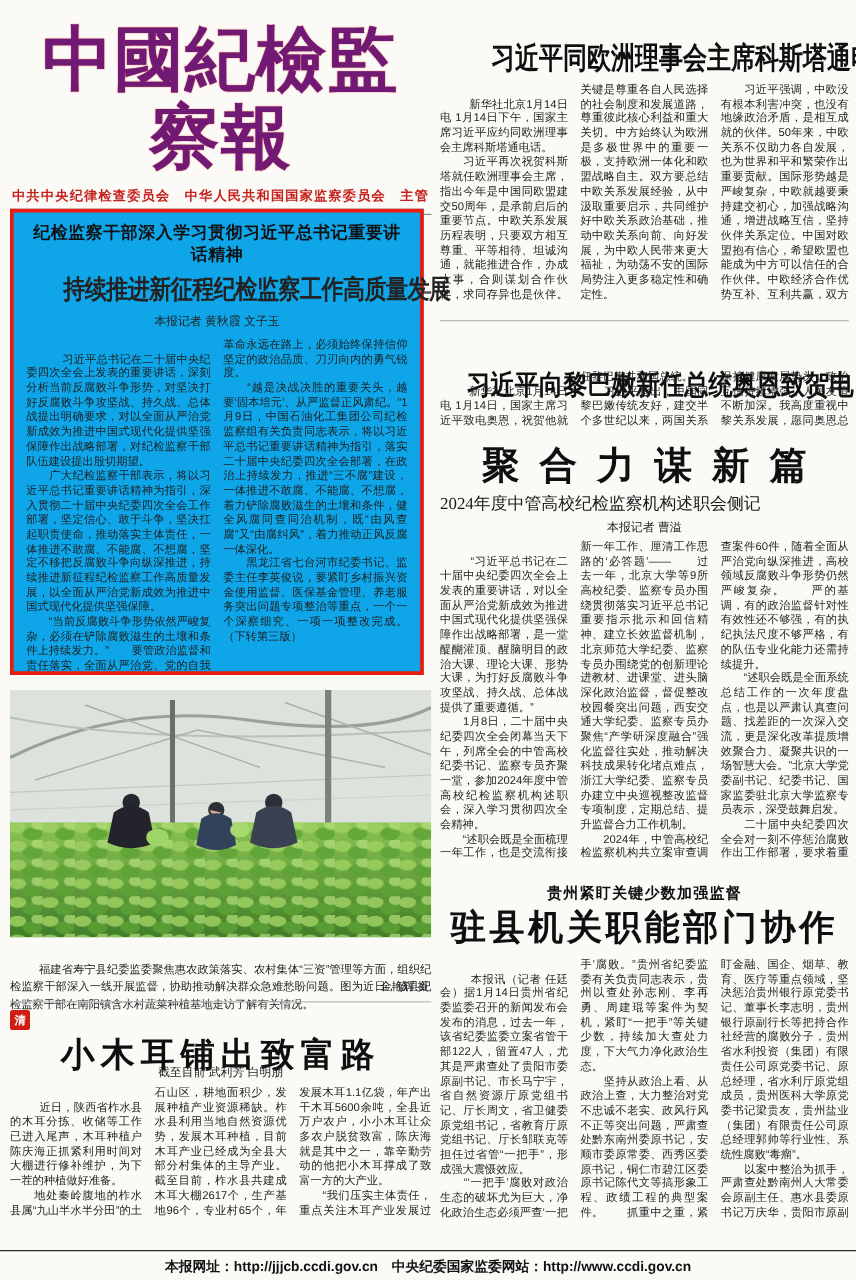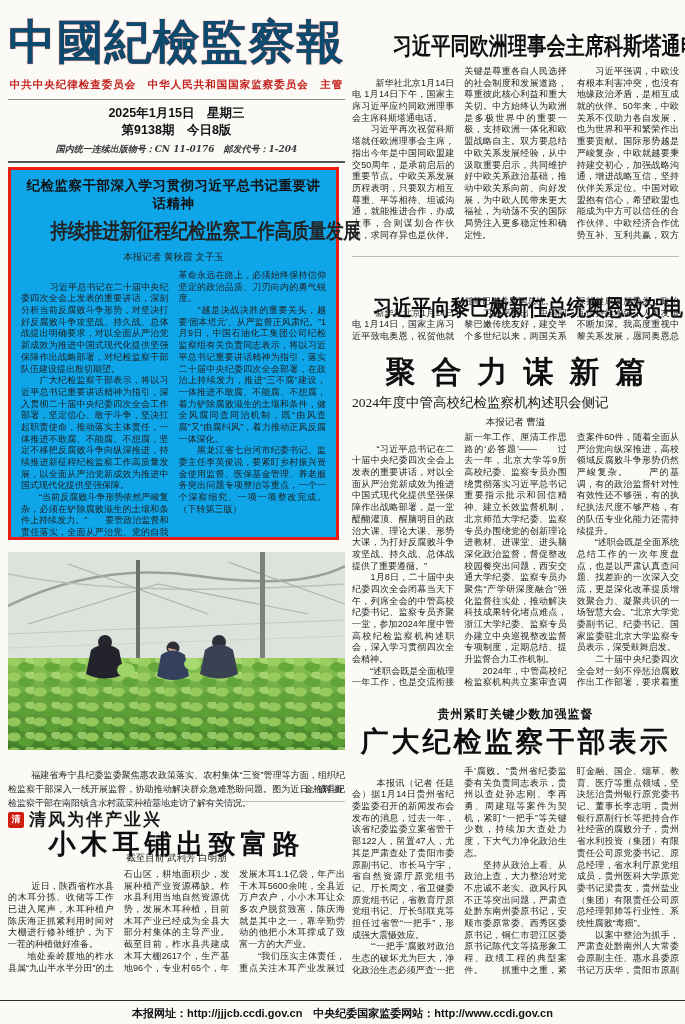--- a/index.html
+++ b/index.html
@@ -6,21 +6,21 @@
   body{
     width:685px;height:1024px;position:relative;overflow:hidden;
     background:#fbfaf7;color:#222;
     font-family:"Liberation Sans", sans-serif;
   }
   .abs{position:absolute;box-sizing:border-box;}
   
   #masthead{left:8px;top:16px;width:337px;text-align:center;}
   .mast-title{
     font-family:"DejaVu Serif", serif;font-weight:bold;
-    font-size:47px;line-height:1.12;color:#0c4a6e;letter-spacing:1px;
+    font-size:56px;line-height:1.12;color:#701a75;letter-spacing:1px;
     text-shadow:0 0 1px #c5201c;
   }
   .mast-sub{color:#c5201c;font-size:10.5px;font-weight:bold;margin-top:9px;letter-spacing:1px;}
   .mast-rule{border-top:1.5px solid #8a8a8a;margin-top:7px;}
   .date-row{display:flex;justify-content:flex-end;font-size:12.5px;font-weight:bold;color:#111;padding:5px 2px 2px;flex-direction:column;}
   .pub-code{font-size:9px;font-style:italic;font-family:"DejaVu Serif", serif;color:#3a3a3a;margin-top:2px;font-weight:bold;}
   .mast-rule2{border-top:2px solid #555;margin-top:5px;}
   
   .body-cols{
     column-gap:10px;overflow:hidden;
@@ -149,21 +149,20 @@
   </svg>
 </div>
 <div class="abs" id="photo-caption">
   <span>　　福建省寿宁县纪委监委聚焦惠农政策落实、农村集体“三资”管理等方面，组织纪检监察干部深入一线开展监督，协助推动解决群众急难愁盼问题。图为近日，该县纪检监察干部在南阳镇含水村蔬菜种植基地走访了解有关情况。</span>
   <span class="credit">金艳辉 摄</span>
 </div>
 <div class="abs thin-rule" id="rule-left"></div>
 
 <div class="abs" id="muer-label">
   <span class="col-label-icon">清</span>
-  <span class="col-label-text">清风为伴产业兴</span>
 </div>
 <div class="abs headline-serif" id="muer-headline" style="width:337px;">小木耳铺出致富路</div>
 <div class="abs byline" id="muer-byline">截至目前 武利芳 白明朋</div>
 <div class="abs body-cols cols3" id="muer-cols">
   <span>　　近日，陕西省柞水县的木耳分拣、收储等工作已进入尾声，木耳种植户陈庆海正抓紧利用时间对大棚进行修补维护，为下一茬的种植做好准备。
 　　地处秦岭腹地的柞水县属“九山半水半分田”的土石山区，耕地面积少，发展种植产业资源稀缺。柞水县利用当地自然资源优势，发展木耳种植，目前木耳产业已经成为全县大部分村集体的主导产业。截至目前，柞水县共建成木耳大棚2617个，生产基地96个，专业村65个，年发展木耳1.1亿袋，年产出干木耳5600余吨，全县近万户农</span><span>户，小小木耳让众多农户脱贫致富，陈庆海就是其中之一，靠辛勤劳动的他把小木耳撑成了致富一方的大产业。
 　　“我们压实主体责任，重点关注木耳产业发展过程中是否存在吃拿卡要等不正之风及腐败问题。”柞水县纪委监委主要负责同志介绍，该县纪委监委建立监督责任清单和问题台账，坚持成员分工负责，纪检监察干部靠前监督，驻县机关职能部门协作，镇（街道）纪（工）委一线监督的专项监督工作机制，把木耳产业发展各环节纳入政治监督范畴，落实“专班＋例会”“清单＋台账”“调研＋督办”等多项工作机制。</span>
 </div>
 
 <div class="abs headline-sans" id="costa-headline">
@@ -190,21 +189,21 @@
 <div class="abs body-cols cols3" id="juhe-cols">
   <span>　　“习近平总书记在二十届中央纪委四次全会上发表的重要讲话，对以全面从严治党新成效为推进中国式现代化提供坚强保障作出战略部署，是一堂醍醐灌顶、醒脑明目的政治大课、理论大课、形势大课，为打好反腐败斗争攻坚战、持久战、总体战提供了重要遵循。”
 　　1月8日，二十届中央纪委四次全会闭幕当天下午，列席全会的中管高校纪委书记、监察专员齐聚一堂，参加2024年度中管高校纪检监察机构述职会，深入学习贯彻四次全会精神。
 　　“述职会既是全面梳理一年工作，也是交流衔接新一年工作、厘清工作思路的‘必答题’——</span><span>　　过去一年，北京大学等9所高校纪委、监察专员办围绕贯彻落实习近平总书记重要指示批示和回信精神、建立长效监督机制，北京师范大学纪委、监察专员办围绕党的创新理论进教材、进课堂、进头脑深化政治监督，督促整改校园餐突出问题，西安交通大学纪委、监察专员办聚焦“产学研深度融合”强化监督往实处，推动解决科技成果转化堵点难点，浙江大学纪委、监察专员办建立中央巡视整改监督专项制度，定期总结、提升监督合力工作机制。
 　　2024年，中管高校纪检监察机构共立案审查调查案件60件，随着全面从严治党向纵深推进，高校领域反腐败斗争形势仍然严峻复杂。</span><span>　　严的基调，有的政治监督针对性有效性还不够强，有的执纪执法尺度不够严格，有的队伍专业化能力还需持续提升。
 　　“述职会既是全面系统总结工作的一次年度盘点，也是以严肃认真查问题、找差距的一次深入交流，更是深化改革提质增效聚合力、凝聚共识的一场智慧大会。”北京大学党委副书记、纪委书记、国家监委驻北京大学监察专员表示，深受鼓舞启发。
 　　二十届中央纪委四次全会对一刻不停惩治腐败作出工作部署，要求着重抓好高校等重点领域系统整治，述职会从围绕“双一流”建设强化政治监督、巩固深化专项整治成果等方面提出要求。</span>
 </div>
 
 <div class="abs" id="gz-kicker">贵州紧盯关键少数加强监督</div>
-<div class="abs headline-serif" id="gz-headline" style="width:327px;">广大纪检监察干部表示</div>
+<div class="abs headline-serif" id="gz-headline" style="width:327px;">驻县机关职能部门协作</div>
 <div class="abs body-cols cols3" id="gz-cols">
   <span>　　本报讯（记者 任廷会）据1月14日贵州省纪委监委召开的新闻发布会发布的消息，过去一年，该省纪委监委立案省管干部122人，留置47人，尤其是严肃查处了贵阳市委原副书记、市长马宁宇，省自然资源厅原党组书记、厅长周文，省卫健委原党组书记，省教育厅原党组书记、厅长邹联克等担任过省管“一把手”，形成强大震慑效应。
 　　“‘一把手’腐败对政治生态的破坏尤为巨大，净化政治生态必须严查‘一把手’腐败。”贵州省纪委监委有关负责同志表示，贵州以查处孙志刚、李再勇、周建琨等案件为契机，紧盯“一把手”等关键少数，持续加大查处力度，下大气力净化政治生态。
 　　坚持从政治上看、从政治上查，大力整治对党不忠诚不老实、政风行风不正等突出问题，严肃查处黔东南州委原书记，安顺市委原常委、西秀区委原书记，铜仁市碧江区委原书记陈代文等搞形象工程、政绩工程的典型案件。</span><span>　　抓重中之重，紧盯金融、国企、烟草、教育、医疗等重点领域，坚决惩治贵州银行原党委书记、董事长李志明，贵州银行原副行长等把持合作社经营的腐败分子，贵州省水利投资（集团）有限责任公司原党委书记、原总经理，省水利厅原党组成员，贵州医科大学原党委书记梁贵友，贵州盐业（集团）有限责任公司原总经理郭帅等行业性、系统性腐败“毒瘤”。
 　　以案中整治为抓手，严肃查处黔南州人大常委会原副主任、惠水县委原书记万庆华，贵阳市原副市长，曾任贵阳市公安局局长的阎磊，曾任安顺市公安局局长的周荣等一批群众身边的腐败分子，群众拍手称快。
 　　贵州省纪委监委有关负责同志介绍，在凝聚共识和力量上，贵州连续3年摄制推出反腐倡廉专题片，持续放大警示教育效应，揭示腐败危害，展示反腐成效，赢得广大干部群众全力支持反腐败斗争，同时全力畅通信访举报渠道，充分整合审计、财会、统计等各方面监督力</span>
 </div>
 
 <div class="abs" id="footer-rule"></div>
 <div class="abs" id="footer-text">本报网址：http://jjjcb.ccdi.gov.cn　中央纪委国家监委网站：http://www.ccdi.gov.cn</div>

